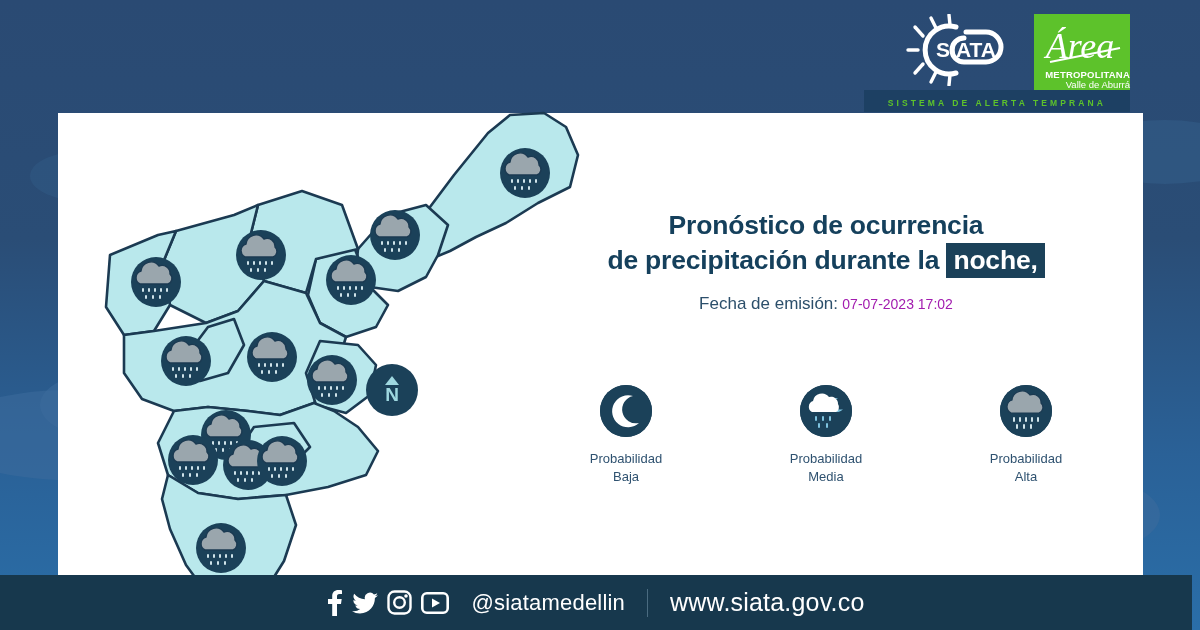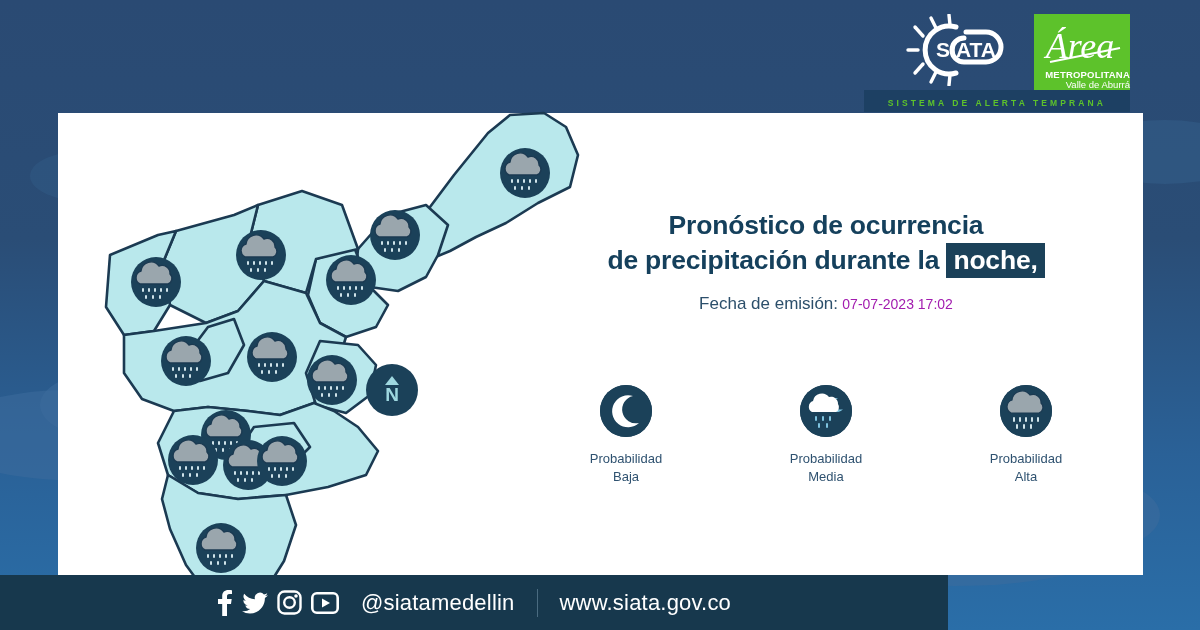--- a/index.html
+++ b/index.html
@@ -75,27 +75,27 @@
   .fecha .val { font-size:14px; color:#a21caf; }
 
   
   .legend { position:absolute; left:468px; top:272px; width:600px; display:flex; z-index:5; }
   .leg-item { flex:1; display:flex; flex-direction:column; align-items:center; }
   .leg-icon { width:52px; height:52px; border-radius:50%; background:#1b4159; position:relative; }
   .leg-label { margin-top:13px; font-size:13px; color:#2f5270; line-height:1.38; text-align:center; }
 
   
   .footer {
-    position:absolute; left:0; bottom:0; width:948px; height:55px;
+    position:absolute; left:0; bottom:0; width:1192px; height:55px;
     background:#17384d; display:flex; align-items:center; justify-content:center; gap:22px; z-index:7;
   }
   .social { display:flex; align-items:center; gap:9px; }
   .handle { color:#fff; font-size:22px; letter-spacing:.2px; }
   .divider { width:1px; height:28px; background:#4a6b80; }
-  .site { color:#fff; font-size:22px; letter-spacing:.2px; }
+  .site { color:#fff; font-size:25px; letter-spacing:.2px; }
 </style>
 </head>
 <body>
 
 <div class="bg">
   <div class="bg-cloud c1"></div>
   <div class="bg-cloud c2"></div>
   <div class="bg-cloud c3"></div>
   <div class="bg-cloud c4"></div>
   <div class="bg-cloud c5"></div>

